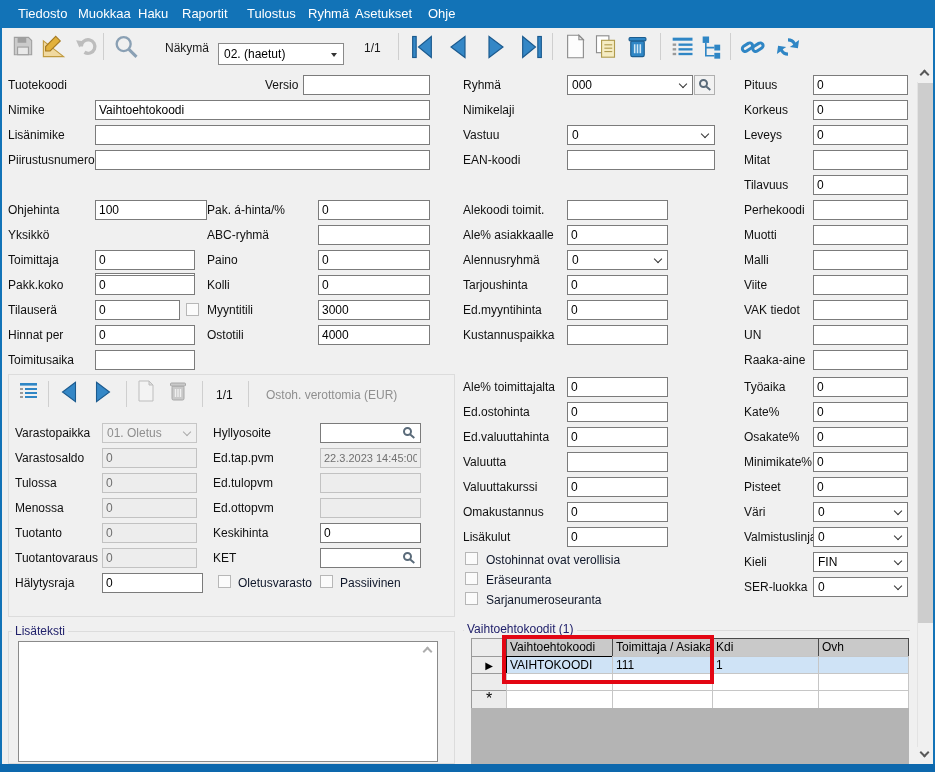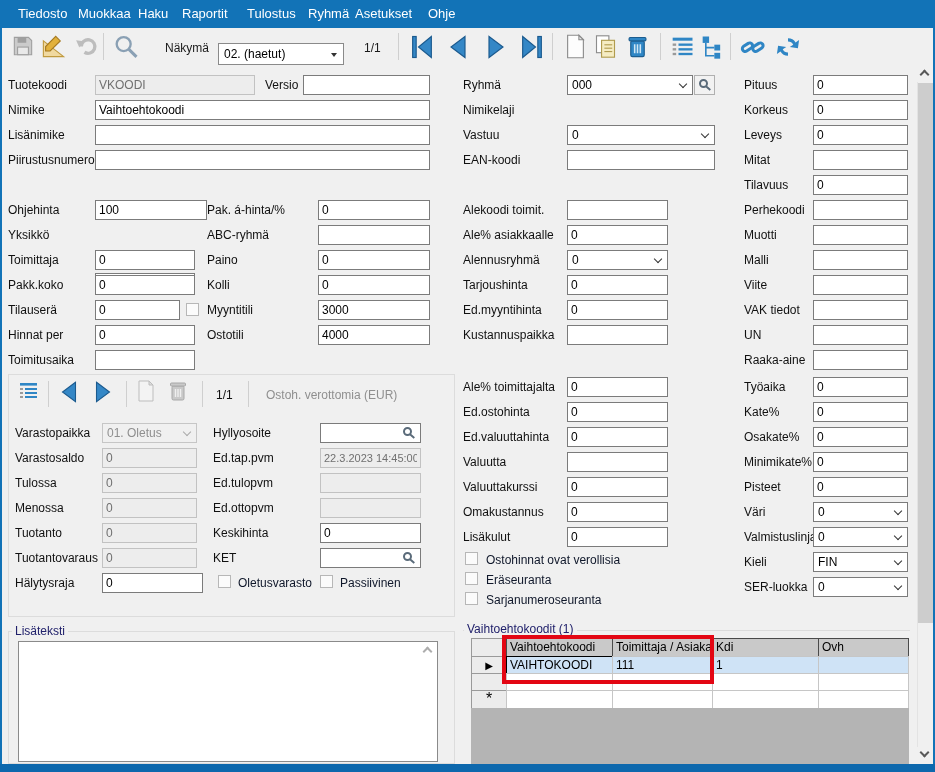--- a/index.html
+++ b/index.html
@@ -218,21 +218,20 @@
             <path d="M12 19.5 a7.5 7.5 0 0 1-6.5-3.6 l-3 2 1-7 7 1 -3 2 a5 5 0 0 0 4.5 2.8 z"></path>
           </g>
         </svg>
     </span>
   </div>
 
   <div class="lborder"></div>
   <div class="rborder"></div>
 
   <span class="lbl" style="left:8px;top:78px">Tuotekoodi</span>
-  <input class="txt dis" style="left: 95px; top: 75px; width: 160px;" value="VKOODI">
   <span class="lbl" style="left:265px;top:78px">Versio</span>
   <input class="txt" style="left: 303px; top: 75px; width: 127px;" value="">
 
   <span class="lbl" style="left:8px;top:103px">Nimike</span>
   <input class="txt" style="left: 95px; top: 100px; width: 335px;" value="Vaihtoehtokoodi">
 
   <span class="lbl" style="left:8px;top:128px">Lisänimike</span>
   <input class="txt" style="left: 95px; top: 125px; width: 335px;" value="">
 
   <span class="lbl" style="left:8px;top:153px">Piirustusnumero</span>

